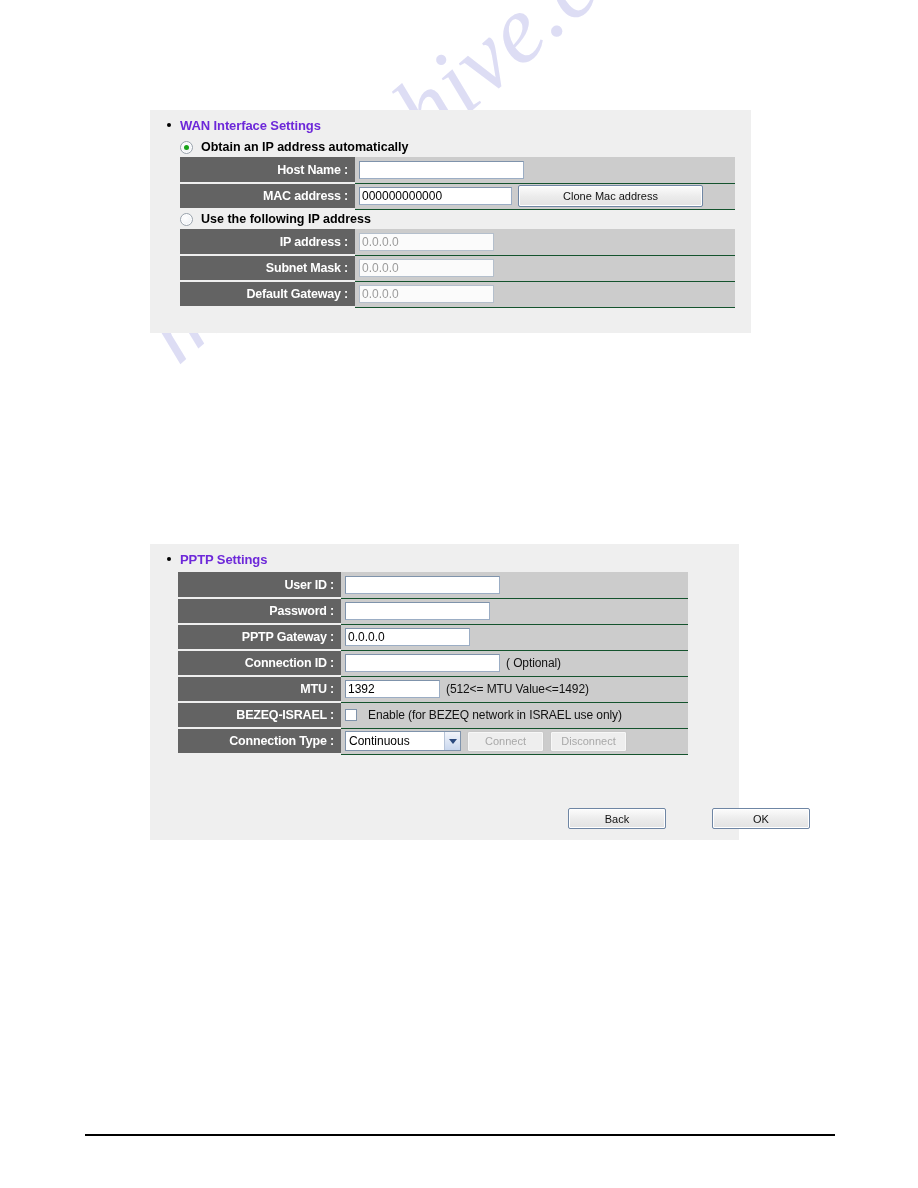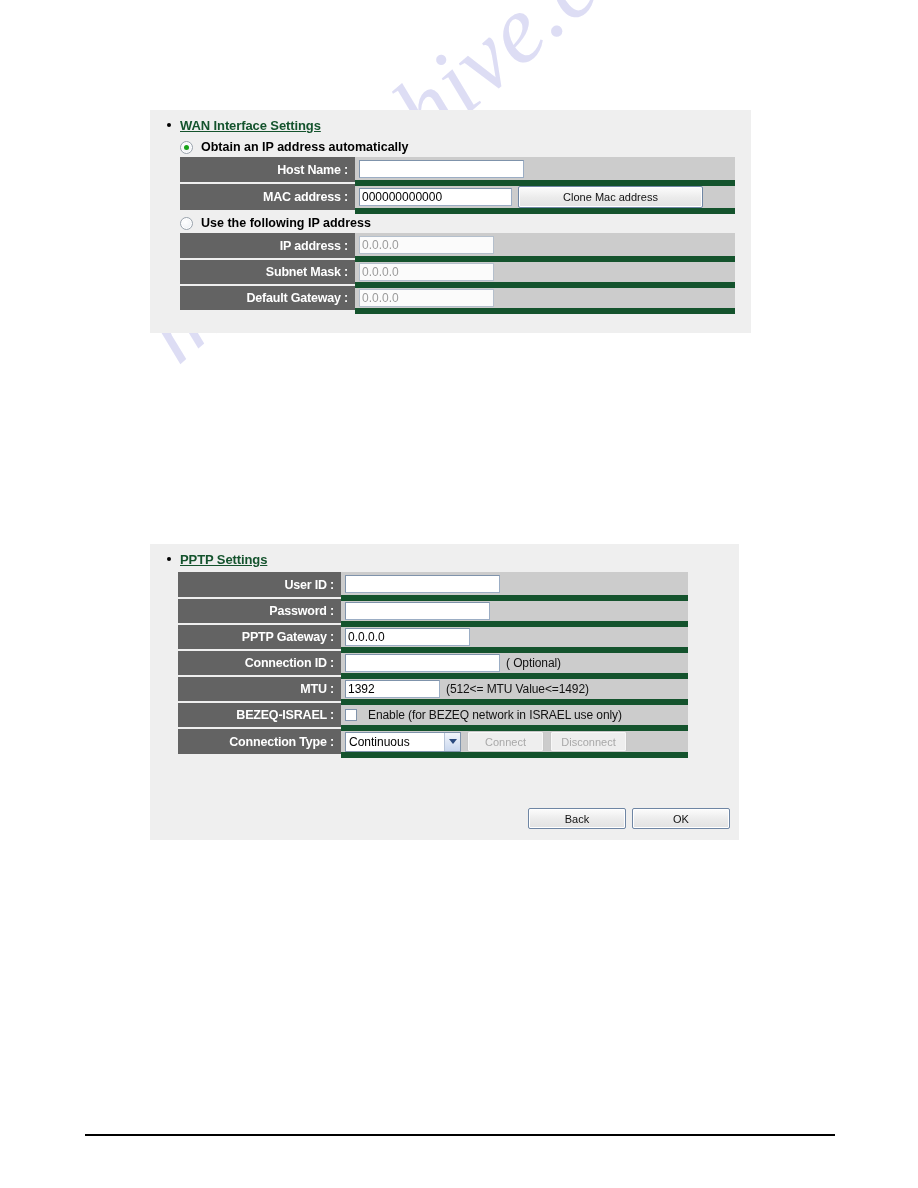--- a/index.html
+++ b/index.html
@@ -42,25 +42,24 @@
     background: #efefef;
     z-index: 2;
     box-sizing: border-box;
   }
   #wan-panel  { left: 150px; top: 110px; width: 601px; height: 223px; }
   #pptp-panel { left: 150px; top: 544px; width: 589px; height: 296px; }
 
   .section-title {
     font-size: 13px;
     font-weight: bold;
-    color: #14532d;
+    color: #6d28d9;
     padding: 8px 0 5px 30px;
     position: relative;
     letter-spacing: -0.1px;
-    text-decoration: underline;
   }
   .section-title .bullet {
     position: absolute;
     left: 17px;
     top: 13px;
     width: 4px;
     height: 4px;
     border-radius: 50%;
     background: #000;
   }
@@ -108,21 +107,21 @@
     text-align: right;
     padding: 0 7px 0 4px;
     border-bottom: 2px solid #efefef;
     white-space: nowrap;
     letter-spacing: -0.2px;
   }
   #wan-table  .lbl { width: 164px; }
   #pptp-table .lbl { width: 152px; }
   .val {
     background: #cccccc;
-    border-bottom: 6px solid #14532d;
+    border-bottom: 1px solid #14532d;
     padding: 0 0 0 4px;
     vertical-align: middle;
   }
   .val-inner { display: flex; align-items: center; gap: 6px; }
 
   
   input.tf {
     font-family: "Liberation Sans", sans-serif;
     font-size: 12px;
     color: #000;
@@ -224,20 +223,21 @@
     position: absolute;
     left: 378px;
     top: 264px;
     display: flex;
     gap: 6px;
   }
   .action-btn {
     width: 98px;
     height: 22px;
     font-size: 12.5px;
+    margin-left: 40px;
   }
 
   
   #footer-rule {
     position: absolute;
     left: 85px;
     top: 1134px;
     width: 750px;
     height: 2px;
     background: #000;

